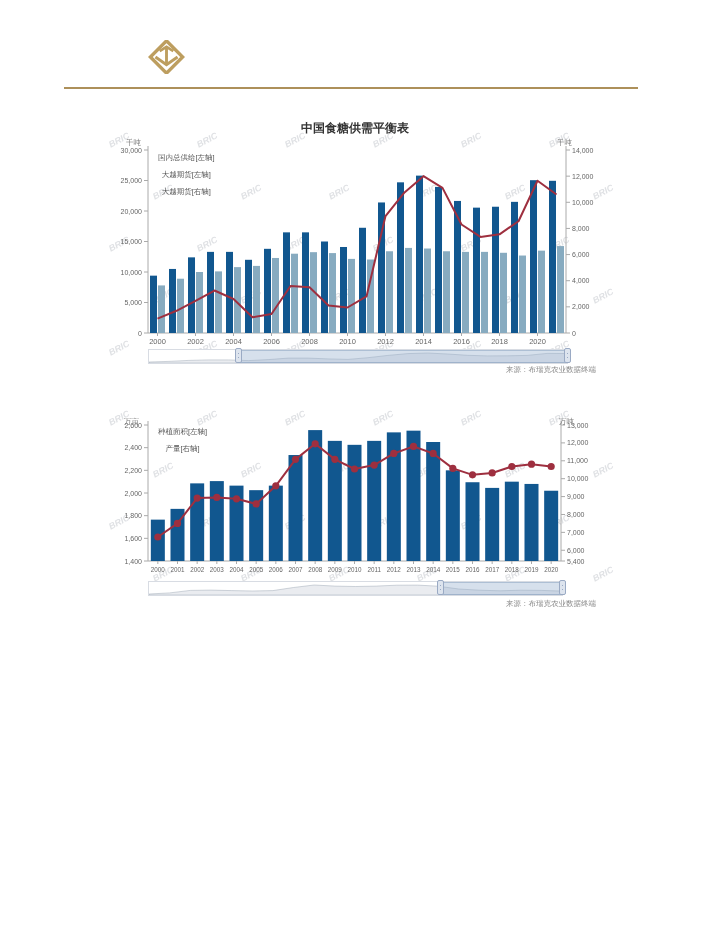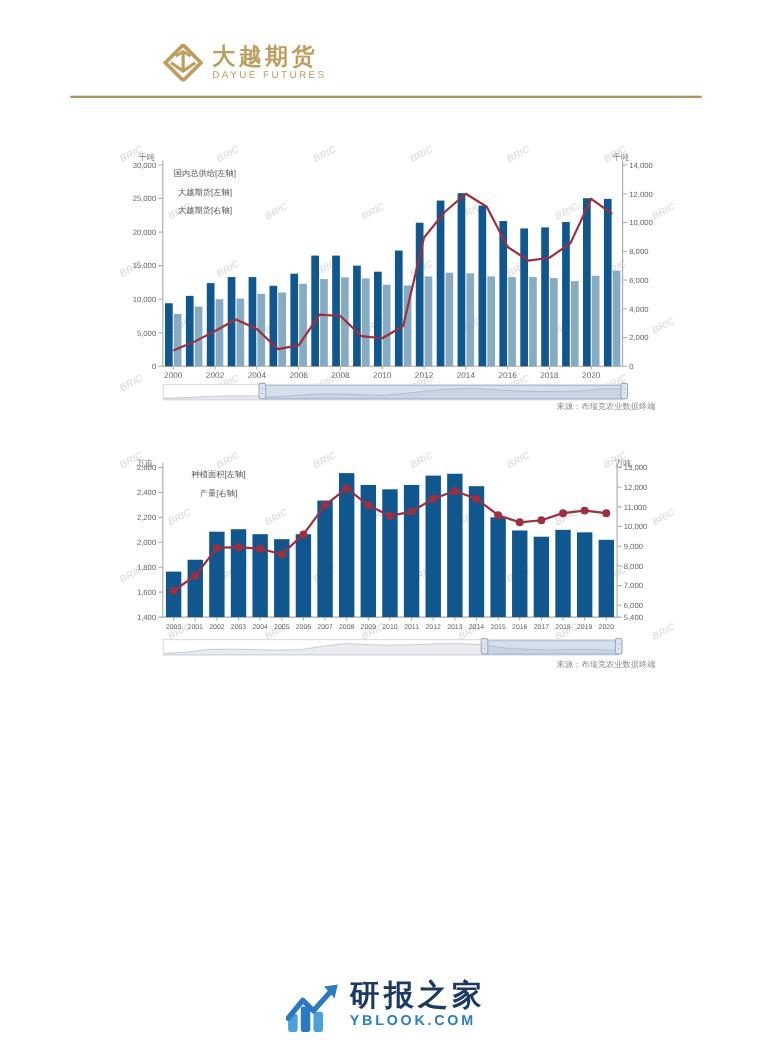--- a/index.html
+++ b/index.html
@@ -41,28 +41,25 @@
 
 <div class="page">
 
   <div class="brand">
     <svg class="brand-icon" viewBox="0 0 40 40">
       <polygon points="20,1 39,20 20,39 1,20" fill="none" stroke="#bd9e5f" stroke-width="4"></polygon>
       <polyline points="7,20 20,29 33,20" fill="none" stroke="#bd9e5f" stroke-width="3.4"></polyline>
       <polyline points="20,8 20,29" fill="none" stroke="#bd9e5f" stroke-width="3.4"></polyline>
       <polyline points="12,13 20,8 28,13" fill="none" stroke="#bd9e5f" stroke-width="3"></polyline>
     </svg>
-    <div>
-      <div class="brand-cn">大越期货</div>
-      <div class="brand-en">DAYUE FUTURES</div>
-    </div>
   </div>
   <div class="header-rule"></div>
 
   <div class="chart-section" id="sec0" style="left:100px;top:115px;height:270px;">
+    <div class="chart-title" style="top:5px;">中国食糖供需平衡表</div>
     <div class="axis-unit" style="left:26px;top:23px;">千吨</div>
     <div class="axis-unit" style="left:457px;top:23px;">千吨</div>
     <svg class="plot-svg" id="plot0" width="510" height="270">
         <line x1="48" y1="31" x2="48" y2="218" stroke="#AAAAAA" stroke-width="1"></line>
         <line x1="466" y1="31" x2="466" y2="218" stroke="#AAAAAA" stroke-width="1"></line>
         <line x1="48" y1="218" x2="466" y2="218" stroke="#AAAAAA" stroke-width="1"></line>
         <line x1="44" y1="218" x2="48" y2="218" stroke="#AAAAAA" stroke-width="1"></line>
         <text x="42" y="220.5" text-anchor="end" font-size="7" fill="#666666">0</text>
         <line x1="44" y1="187.5" x2="48" y2="187.5" stroke="#AAAAAA" stroke-width="1"></line>
         <text x="42" y="190" text-anchor="end" font-size="7" fill="#666666">5,000</text>
@@ -339,21 +336,21 @@
         <circle cx="293.83333333333337" cy="60.452631578947376" r="3.6" fill="#9E2F3F"></circle>
         <circle cx="313.5" cy="53.38421052631578" r="3.6" fill="#9E2F3F"></circle>
         <circle cx="333.1666666666667" cy="60.452631578947376" r="3.6" fill="#9E2F3F"></circle>
         <circle cx="352.83333333333337" cy="75.39473684210526" r="3.6" fill="#9E2F3F"></circle>
         <circle cx="372.5" cy="81.83684210526316" r="3.6" fill="#9E2F3F"></circle>
         <circle cx="392.1666666666667" cy="79.9578947368421" r="3.6" fill="#9E2F3F"></circle>
         <circle cx="411.83333333333337" cy="73.51578947368421" r="3.6" fill="#9E2F3F"></circle>
         <circle cx="431.5" cy="71.18947368421053" r="3.6" fill="#9E2F3F"></circle>
         <circle cx="451.1666666666667" cy="73.51578947368421" r="3.6" fill="#9E2F3F"></circle>
       </svg>
-    <div class="legend" style="left:74px;top:34px;text-align:right;">
+    <div class="legend" style="left:58px;top:34px;text-align:right;">
       <div class="legend-item">
         <span class="sw" style="background: rgb(17, 87, 143);"></span>
         <span class="legend-label">种植面积[左轴]</span>
       </div>
       <div class="legend-item">
         <span class="sw" style="background: rgb(158, 47, 63);"></span>
         <span class="legend-label">产量[右轴]</span>
       </div>
     </div>
     <div class="dz" id="dz1" style="left:48px;top:188px;width:413px;height:13px;">
@@ -384,27 +381,14 @@
       <span class="wm" style="left: 360px; top: 124px;">BRIC</span>
       <span class="wm" style="left: 448px; top: 124px;">BRIC</span>
       <span class="wm" style="left: 52px; top: 176px;">BRIC</span>
       <span class="wm" style="left: 140px; top: 176px;">BRIC</span>
       <span class="wm" style="left: 228px; top: 176px;">BRIC</span>
       <span class="wm" style="left: 316px; top: 176px;">BRIC</span>
       <span class="wm" style="left: 404px; top: 176px;">BRIC</span>
       <span class="wm" style="left: 492px; top: 176px;">BRIC</span>
     </div>
 
-  <div class="footer">
-    <svg class="footer-icon" viewBox="0 0 50 46">
-      <rect x="2" y="28" width="9" height="17" rx="2" fill="#4aa0d8"></rect>
-      <rect x="14" y="21" width="9" height="24" rx="2" fill="#2b7abf"></rect>
-      <rect x="26" y="26" width="9" height="19" rx="2" fill="#4aa0d8"></rect>
-      <polyline points="2,32 16,15 26,25 43,6" fill="none" stroke="#2b7abf" stroke-width="5" stroke-linecap="round" stroke-linejoin="round"></polyline>
-      <polygon points="49,0 36,2 46,13" fill="#2b7abf"></polygon>
-    </svg>
-    <div>
-      <div class="footer-cn">研报之家</div>
-      <div class="footer-en">YBLOOK.COM</div>
-    </div>
-  </div>
 
 </div>
 
 </body></html>

